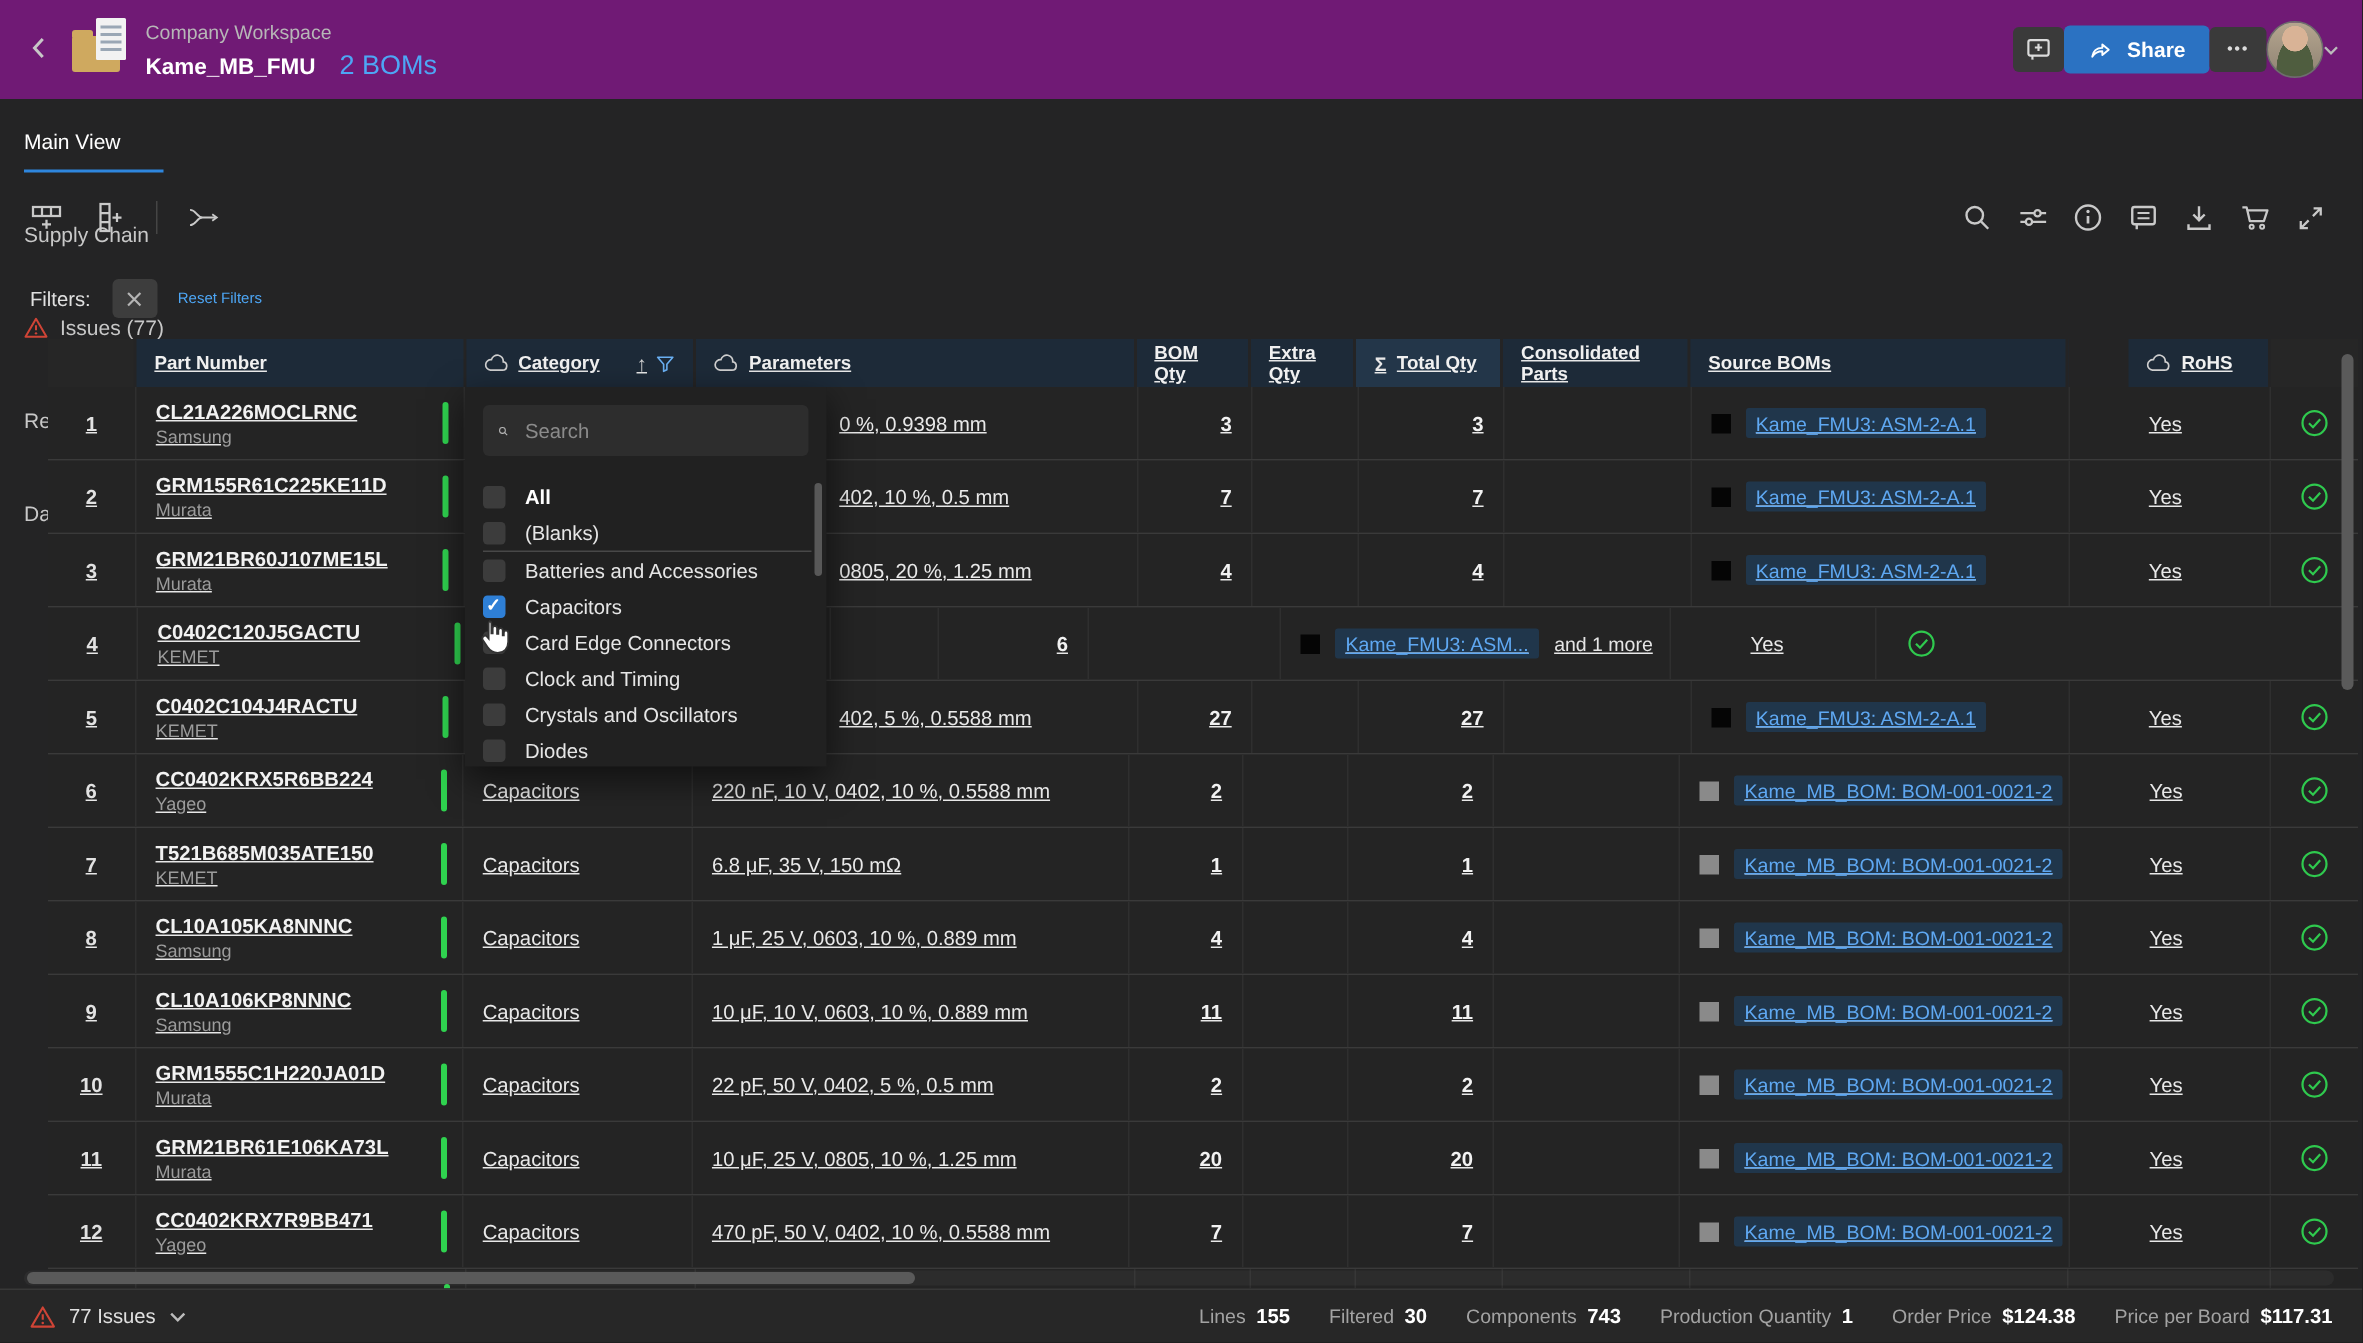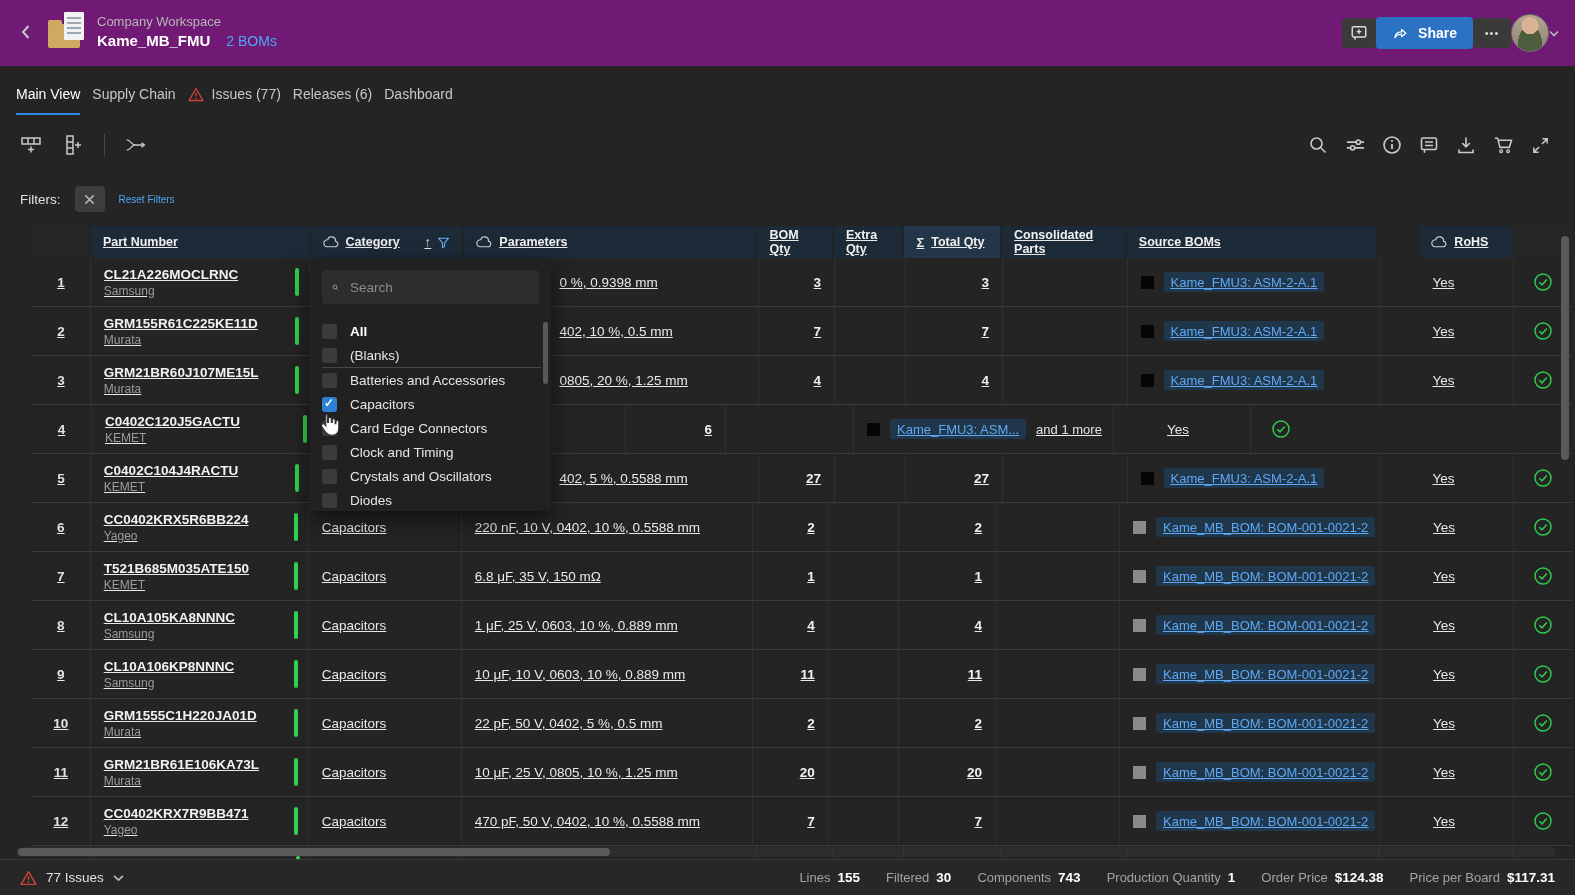--- a/index.html
+++ b/index.html
@@ -13,33 +13,33 @@
   .ws-icon{position:absolute;left:48px;top:12px;width:40px;height:40px;}
   .ws-folder{position:absolute;left:0;top:12px;width:32px;height:24px;background:#cfa95f;border-radius:2px;}
   .ws-folder:before{content:"";position:absolute;left:0;top:-4px;width:14px;height:5px;background:#cfa95f;border-radius:2px 2px 0 0;}
   .ws-doc{position:absolute;left:16px;top:0;width:20px;height:28px;background:#f2f2f2;border-radius:1px;}
   .ws-doc i{position:absolute;left:3px;right:3px;height:2px;background:#9aa7b5;}
   .ws-text{position:absolute;left:97px;top:13px;line-height:1.35;}
   .ws-label{font-size:13px;color:#b7b7b7;}
   .ws-title-row{display:flex;align-items:baseline;gap:16px;}
   .ws-title{font-size:15px;font-weight:bold;color:#ffffff;}
   .link{color:#4da6f5;cursor:pointer;}
-  .boms-link{font-size:14px;text-align:center;}
+  .boms-link{font-size:18px;text-align:center;}
   .top-right{position:absolute;right:16px;top:14px;display:flex;align-items:center;}
   .sq-btn{height:30px;min-width:34px;background:#3a3a3a;border-radius:4px;display:flex;align-items:center;justify-content:center;color:#dcdcdc;cursor:pointer;}
   .share-btn{height:32px;padding:0 16px;background:#2b72c2;border-radius:4px;display:flex;align-items:center;gap:9px;color:#fff;font-size:14px;font-weight:bold;cursor:pointer;}
   .avatar{width:36px;height:36px;border-radius:50%;cursor:pointer;border:1px solid #6d6d6d;
     background:
       radial-gradient(circle at 50% 30%,#d9b396 0 27%,rgba(0,0,0,0) 28%),
       radial-gradient(ellipse at 50% 88%,#4f5d3f 0 48%,rgba(0,0,0,0) 49%),
       linear-gradient(#b5a68f,#8f8273);}
   .caret{color:#bbbbbb;}
 
   
-  .tabs{position:absolute;top:86px;left:16px;display:flex;gap:12px;}
+  .tabs{position:absolute;top:86px;left:16px;display:flex;gap:33px;flex-direction:column;}
   .tab{display:flex;align-items:center;gap:8px;font-size:14px;color:#c8c8c8;padding-bottom:11px;border-bottom:2px solid transparent;cursor:pointer;}
   .tab.active{color:#ffffff;border-bottom-color:#2e86de;}
   .warn-ic{color:#cf4436;}
 
   
   .toolbar-l{position:absolute;top:134px;left:20px;display:flex;align-items:center;gap:20px;color:#c9c9c9;}
   .toolbar-r{position:absolute;top:134px;right:24px;display:flex;align-items:center;gap:15px;color:#c9c9c9;}
   .tb-ic{width:22px;height:22px;display:flex;align-items:center;justify-content:center;cursor:pointer;}
   .tb-div{width:1px;height:22px;background:#454545;}
 

